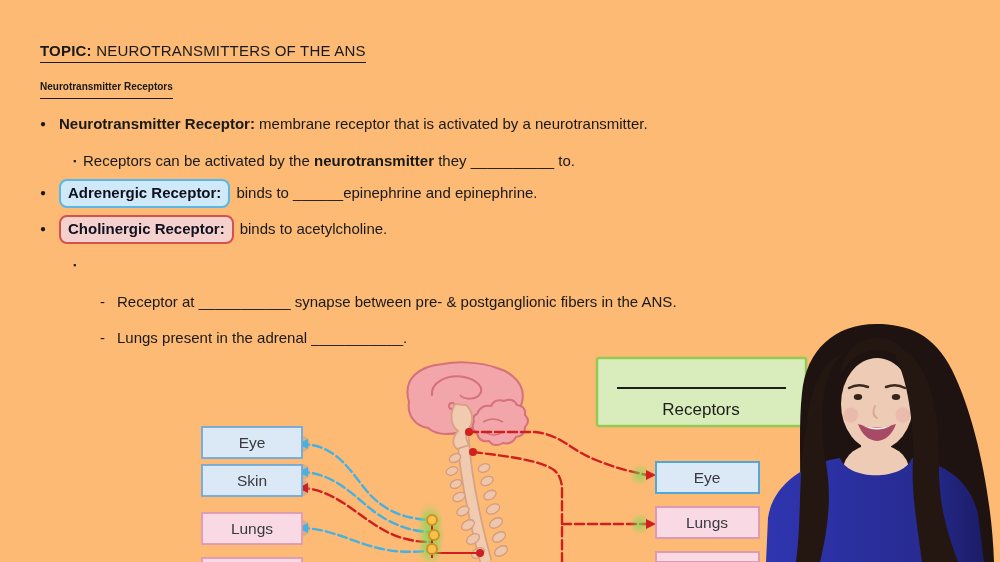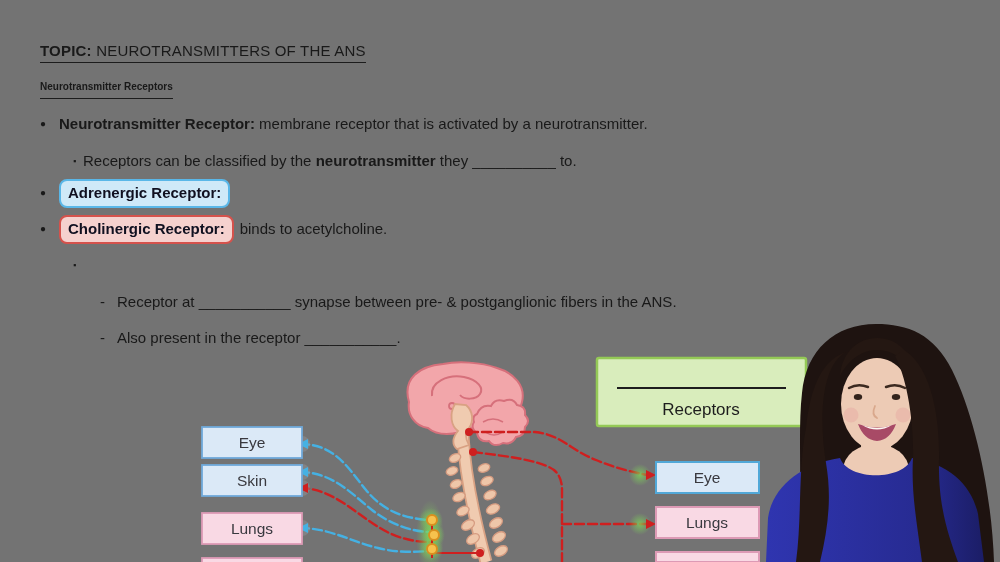--- a/index.html
+++ b/index.html
@@ -1,18 +1,18 @@
 <!DOCTYPE html>
 <html><head>
 <meta charset="utf-8">
 <style>
   html,body{margin:0;padding:0;}
   .frame{
     position:relative;width:1000px;height:562px;overflow:hidden;
-    background:#737373;
+    background:#fdba74;
     font-family:"Liberation Sans","DejaVu Sans",sans-serif;
     color:#191919;
   }
   .line{position:absolute;white-space:nowrap;font-size:15px;line-height:20px;display:flex;align-items:center;}
   .b{font-weight:bold;}
   .u{border-bottom:1.6px solid #1c1c1c;padding-bottom:1px;}
   .topic{font-size:15px;letter-spacing:.2px;}
   .heading{font-size:10px;font-weight:bold;}
   .marker{display:inline-block;flex:0 0 auto;}
   .m1{width:19px;font-size:10px;}
@@ -41,46 +41,47 @@
     <span class="u">Neurotransmitter Receptors</span>
   </div>
 
   <div class="line" style="left:40px;top:114px;">
     <span class="marker m1">●</span>
     <span><span class="b">Neurotransmitter Receptor:</span><span> membrane receptor that is activated by a neurotransmitter.</span></span>
   </div>
 
   <div class="line" style="left:73px;top:151px;">
     <span class="marker m2">▪</span>
-    <span><span>Receptors can be classified by the </span><span class="b">neurotransmitter</span><span> they </span><span class="blank">__________</span><span> to.</span></span>
+    <span><span>Receptors can be activated by the </span><span class="b">neurotransmitter</span><span> they </span><span class="blank">__________</span><span> to.</span></span>
   </div>
 
   <div class="line" style="left:40px;top:179px;height:28px;">
     <span class="marker m1">●</span>
     <span class="termbox t-adren">Adrenergic Receptor:</span>
+    <span><span>binds to </span><span class="blank">______</span><span>epinephrine and epinephrine.</span></span>
   </div>
 
   <div class="line" style="left:40px;top:215px;height:28px;">
     <span class="marker m1">●</span>
     <span class="termbox t-cholin">Cholinergic Receptor:</span>
     <span>binds to acetylcholine.</span>
   </div>
 
   <div class="line" style="left:73px;top:251px;height:28px;">
     <span class="marker m2">▪</span>
   </div>
 
   <div class="line" style="left:100px;top:292px;">
     <span class="marker m3">-</span>
     <span><span>Receptor at </span><span class="blank">___________</span><span> synapse between pre- &amp; postganglionic fibers in the ANS.</span></span>
   </div>
 
   <div class="line" style="left:100px;top:328px;">
     <span class="marker m3">-</span>
-    <span><span>Also present in the receptor </span><span class="blank">___________</span><span>.</span></span>
+    <span><span>Lungs present in the adrenal </span><span class="blank">___________</span><span>.</span></span>
   </div>
 
   <svg style="position:absolute;left:0;top:318px;" width="1000" height="244" viewBox="0 0 1000 244">
     <defs>
       <radialGradient id="glow" cx="50%" cy="50%" r="50%">
         <stop offset="0%" stop-color="#7ed957" stop-opacity="0.75"></stop>
         <stop offset="100%" stop-color="#7ed957" stop-opacity="0"></stop>
       </radialGradient>
       <linearGradient id="bodyGrad" x1="0" y1="0" x2="1" y2="0">
         <stop offset="0%" stop-color="#2f35b0"></stop>

